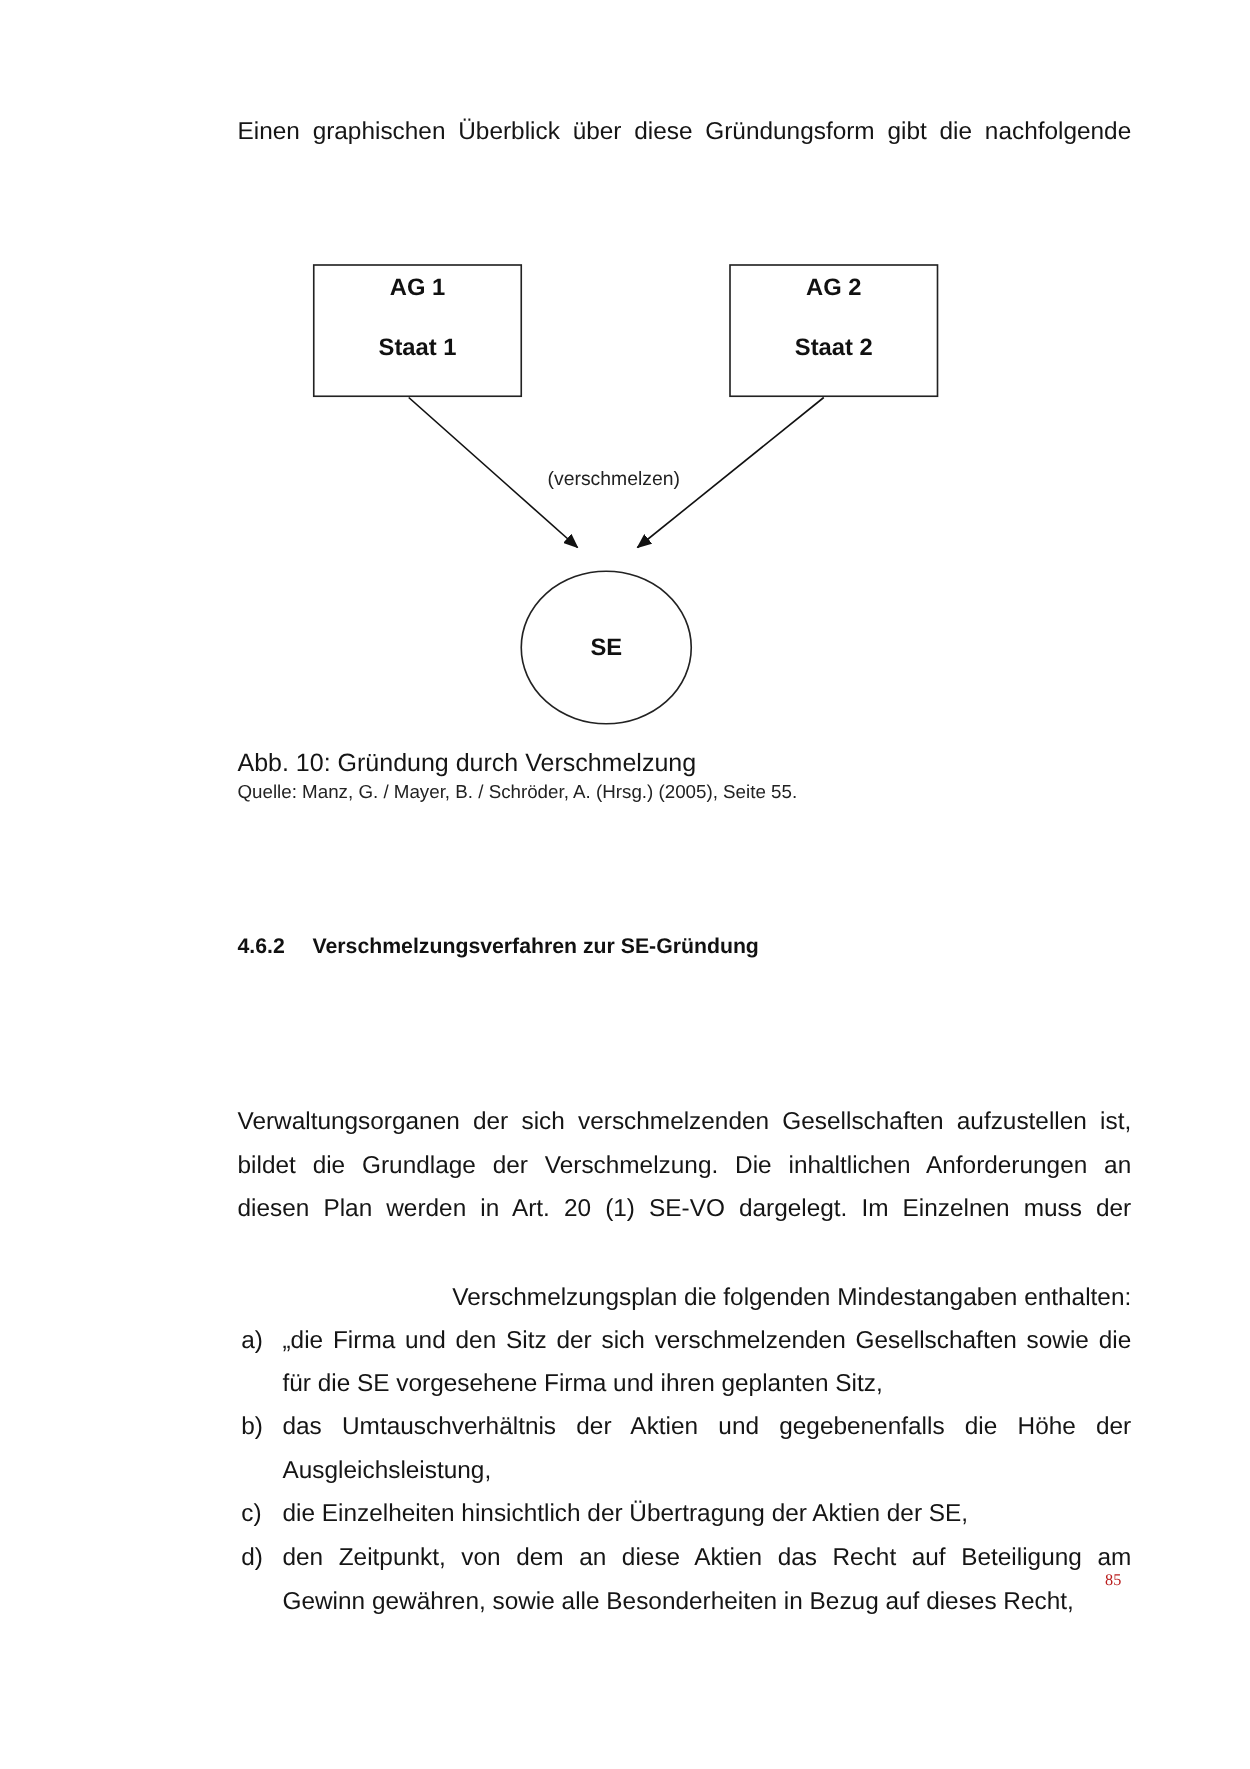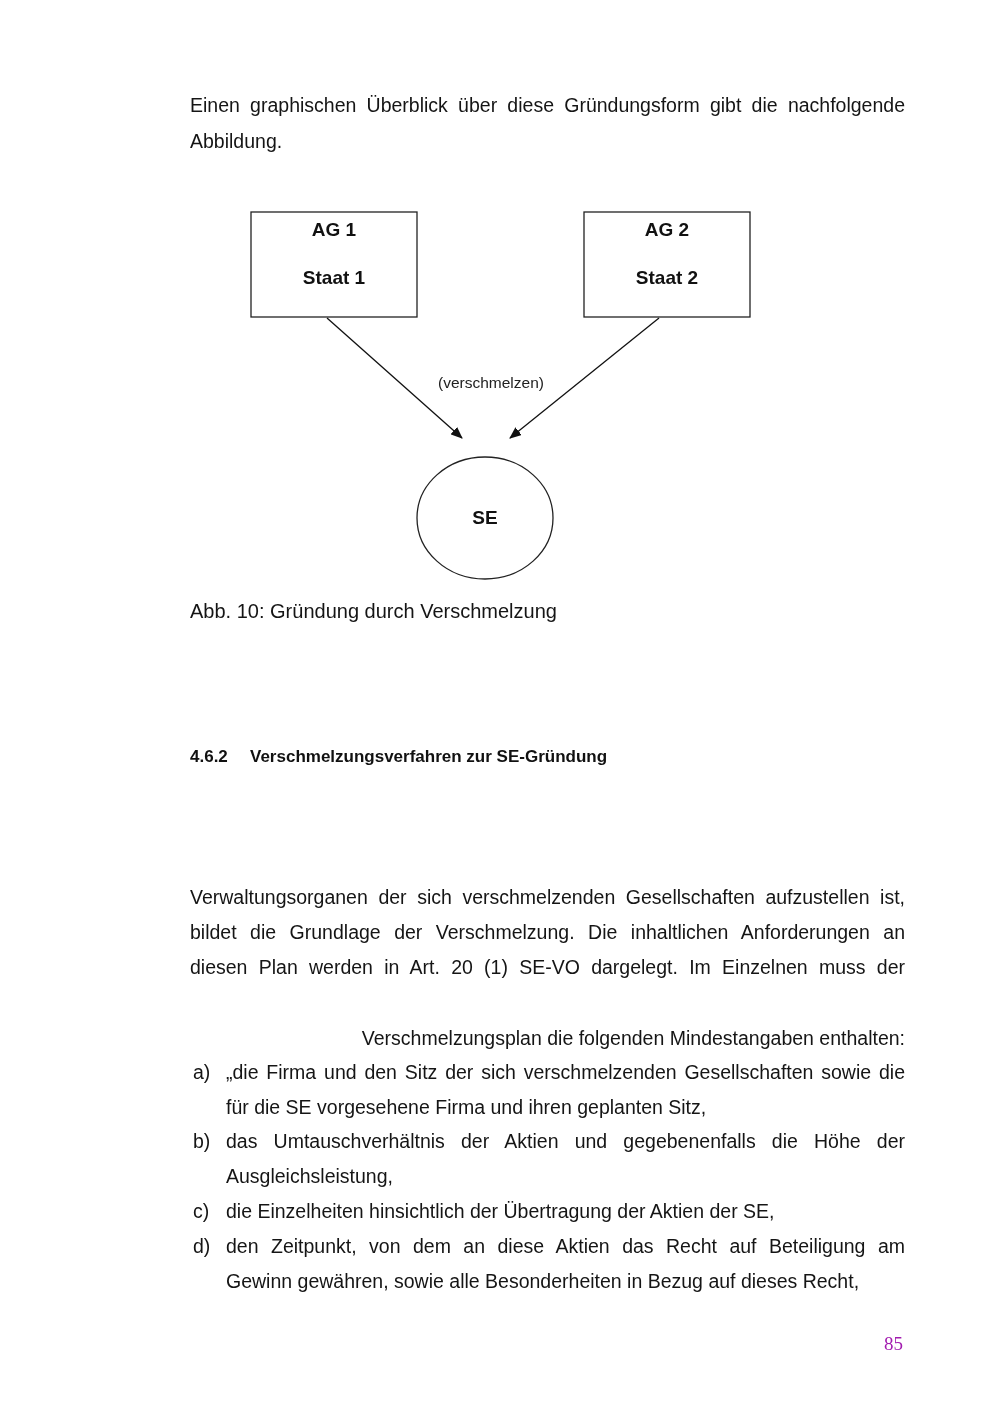--- a/index.html
+++ b/index.html
@@ -15,29 +15,28 @@
     .merge-label { font-family: "Liberation Sans", sans-serif; font-size: 15.5px; fill: #222; }
     .caption { position: absolute; left: 190px; top: 600px; font-family: "Liberation Sans", sans-serif; font-size: 20px; color: #151515; white-space: nowrap; }
     .source { position: absolute; left: 190px; top: 625px; font-family: "Liberation Sans", sans-serif; font-size: 15px; color: #222; white-space: nowrap; }
     .heading { position: absolute; left: 190px; top: 747px; font-family: "Liberation Sans", sans-serif; font-weight: bold; font-size: 17px; color: #111; white-space: nowrap; }
     .heading .num { display: inline-block; width: 60px; }
     .p1 { top: 851px; } .p2 { top: 886px; } .p3 { top: 921px; } .p4 { top: 956px; } .p5 { top: 1027px; text-align: right; }
     .list-item { position: absolute; left: 193px; width: 712px; }
     .marker { position: absolute; left: 0; top: 0; }
     .item-line { position: absolute; left: 33px; width: 679px; white-space: nowrap; }
     .la { top: 1061px; } .lb { top: 1130px; } .lc { top: 1200px; } .ld { top: 1235px; }
-    .page-number { position: absolute; left: 884px; top: 1333px; font-family: "Liberation Serif", serif; font-size: 19px; color: #a21caf; }
+    .page-number { position: absolute; left: 884px; top: 1256px; font-family: "Liberation Serif", serif; font-size: 13px; color: #b91c1c; }
   </style>
 </head>
 <body>
 
 <div class="page">
 
   <div class="line body-text just intro1">Einen graphischen Überblick über diese Gründungsform gibt die nachfolgende</div>
-  <div class="line body-text intro2">Abbildung.</div>
 
   <svg class="diagram" viewBox="0 0 1000 600" width="1000" height="600">
     <defs>
       <marker id="arrowhead" markerWidth="12" markerHeight="10" refX="11" refY="5" orient="auto" markerUnits="userSpaceOnUse">
         <path d="M0,0 L12,5 L0,10 Z" fill="#111"></path>
       </marker>
     </defs>
     <g>
       <rect x="251" y="212" width="166" height="105" fill="#fff" stroke="#222" stroke-width="1.3"></rect>
       <text class="box-label" x="334" y="236" text-anchor="middle">AG 1</text>
@@ -51,20 +50,21 @@
     <line x1="327" y1="318" x2="462" y2="438" stroke="#111" stroke-width="1.3" marker-end="url(#arrowhead)"></line>
     <line x1="659" y1="318" x2="510" y2="438" stroke="#111" stroke-width="1.3" marker-end="url(#arrowhead)"></line>
     <text class="merge-label" x="491" y="388" text-anchor="middle">(verschmelzen)</text>
     <g>
       <ellipse cx="485" cy="518" rx="68" ry="61" fill="#fff" stroke="#222" stroke-width="1.3"></ellipse>
       <text class="box-label" x="485" y="524" text-anchor="middle">SE</text>
     </g>
   </svg>
 
   <div class="caption">Abb. 10: Gründung durch Verschmelzung</div>
+  <div class="source">Quelle: Manz, G. / Mayer, B. / Schröder, A. (Hrsg.) (2005), Seite 55.</div>
 
   <div class="heading">
     <span class="num">4.6.2</span><span>Verschmelzungsverfahren zur SE-Gründung</span>
   </div>
 
   <div class="line body-text just p3">bildet die Grundlage der Verschmelzung. Die inhaltlichen Anforderungen an</div>
   <div class="line body-text just p2">Verwaltungsorganen der sich verschmelzenden Gesellschaften aufzustellen ist,</div>
   <div class="line body-text just p4">diesen Plan werden in Art. 20 (1) SE-VO dargelegt. Im Einzelnen muss der</div>
   <div class="line body-text p5">Verschmelzungsplan die folgenden Mindestangaben enthalten:</div>
 

